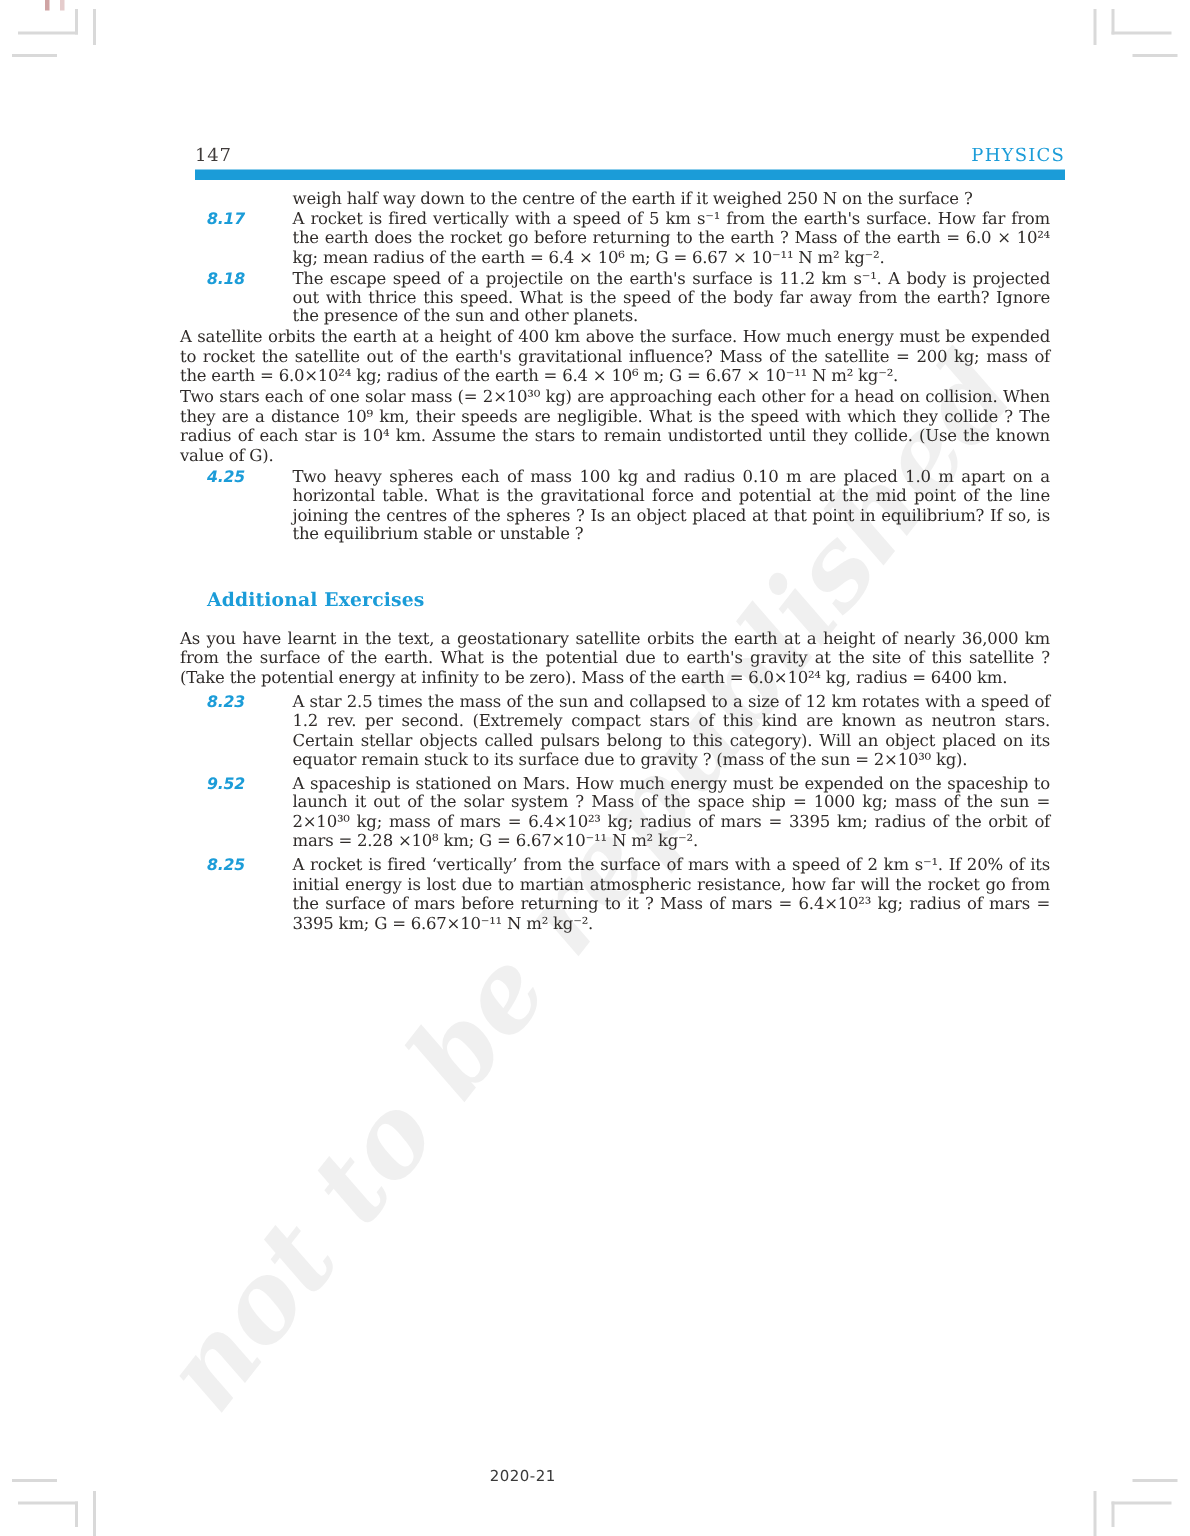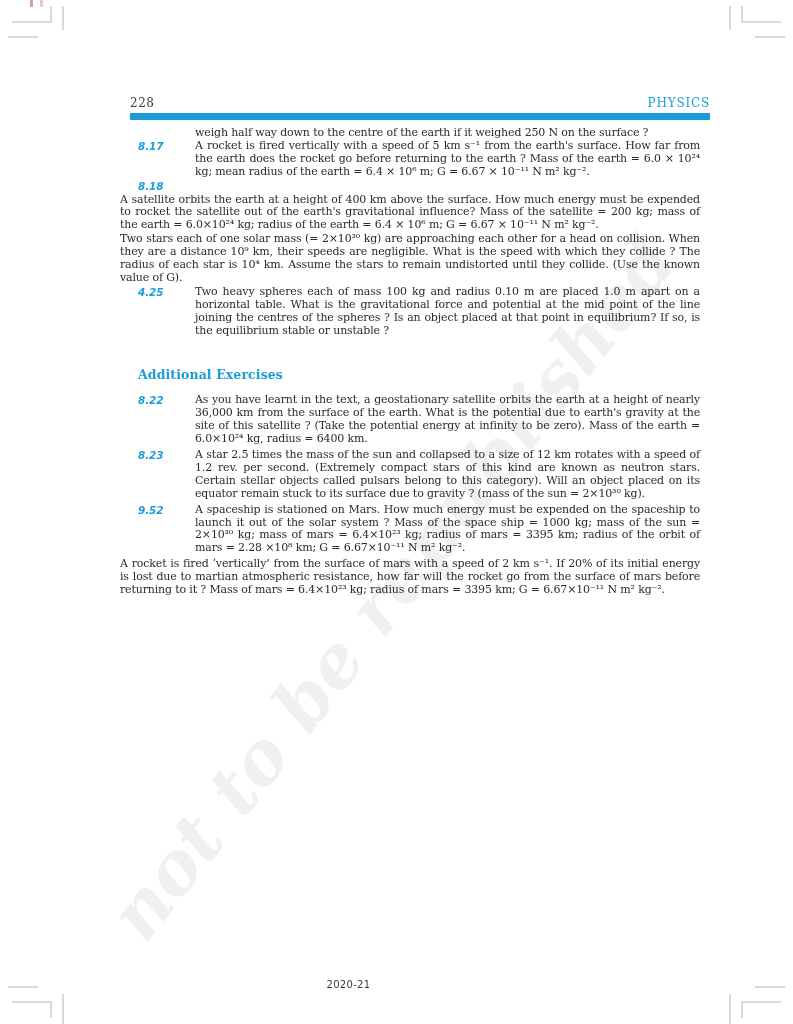--- a/index.html
+++ b/index.html
@@ -97,65 +97,66 @@
   <div class="cm" style="left:741px;top:1001px;width:2px;height:17px;"></div>
   <div class="cm" style="left:729px;top:994px;width:2px;height:30px;"></div>
   <div class="cm" style="left:755px;top:986px;width:30px;height:2px;"></div>
 
   <div class="cm-red" style="left:30px;top:0;width:3px;height:7px;"></div>
   <div class="cm-red" style="left:40px;top:0;width:3px;height:7px;opacity:0.55;"></div>
 
   <div class="watermark">not to be republished</div>
 
   <div class="header-row">
-    <span class="page-num">228</span>
+    <span class="page-num">147</span>
     <span class="running-head">PHYSICS</span>
   </div>
   <div class="header-rule"></div>
 
   <div class="main">
 
     <p class="cont-line">weigh half way down to the centre of the earth if it weighed 250 N on the surface ?</p>
 
     <div class="ex-list">
       <div class="ex-item">
         <span class="ex-num">8.17</span>
         <p class="ex-text">A rocket is fired vertically with a speed of 5 km s⁻¹ from the earth's surface. How far from the earth does the rocket go before returning to the earth ? Mass of the earth = 6.0 × 10²⁴ kg; mean radius of the earth = 6.4 × 10⁶ m; G = 6.67 × 10⁻¹¹ N m² kg⁻².</p>
       </div>
       <div class="ex-item">
         <span class="ex-num">8.18</span>
+        <p class="ex-text">The escape speed of a projectile on the earth's surface is 11.2 km s⁻¹. A body is projected out with thrice this speed. What is the speed of the body far away from the earth? Ignore the presence of the sun and other planets.</p>
       </div>
       <div class="ex-item">
         <p class="ex-text">A satellite orbits the earth at a height of 400 km above the surface. How much energy must be expended to rocket the satellite out of the earth's gravitational influence? Mass of the satellite = 200 kg; mass of the earth = 6.0×10²⁴ kg; radius of the earth = 6.4 × 10⁶ m; G = 6.67 × 10⁻¹¹ N m² kg⁻².</p>
       </div>
       <div class="ex-item">
         <p class="ex-text">Two stars each of one solar mass (= 2×10³⁰ kg) are approaching each other for a head on collision. When they are a distance 10⁹ km, their speeds are negligible. What is the speed with which they collide ? The radius of each star is 10⁴ km. Assume the stars to remain undistorted until they collide. (Use the known value of G).</p>
       </div>
       <div class="ex-item">
         <span class="ex-num">4.25</span>
         <p class="ex-text">Two heavy spheres each of mass 100 kg and radius 0.10 m are placed 1.0 m apart on a horizontal table. What is the gravitational force and potential at the mid point of the line joining the centres of the spheres ? Is an object placed at that point in equilibrium? If so, is the equilibrium stable or unstable ?</p>
       </div>
     </div>
 
     <h2 class="section-heading">Additional Exercises</h2>
 
     <div class="ex-list add-ex">
       <div class="ex-item">
-        <span class="ex-num">8.22</span>
         <p class="ex-text">As you have learnt in the text, a geostationary satellite orbits the earth at a height of nearly 36,000 km from the surface of the earth. What is the potential due to earth's gravity at the site of this satellite ? (Take the potential energy at infinity to be zero). Mass of the earth = 6.0×10²⁴ kg, radius = 6400 km.</p>
       </div>
       <div class="ex-item">
         <span class="ex-num">8.23</span>
         <p class="ex-text">A star 2.5 times the mass of the sun and collapsed to a size of 12 km rotates with a speed of 1.2 rev. per second. (Extremely compact stars of this kind are known as neutron stars. Certain stellar objects called pulsars belong to this category). Will an object placed on its equator remain stuck to its surface due to gravity ? (mass of the sun = 2×10³⁰ kg).</p>
       </div>
       <div class="ex-item">
         <span class="ex-num">9.52</span>
         <p class="ex-text">A spaceship is stationed on Mars. How much energy must be expended on the spaceship to launch it out of the solar system ? Mass of the space ship = 1000 kg; mass of the sun = 2×10³⁰ kg; mass of mars = 6.4×10²³ kg; radius of mars = 3395 km; radius of the orbit of mars = 2.28 ×10⁸ km; G = 6.67×10⁻¹¹ N m² kg⁻².</p>
       </div>
       <div class="ex-item">
+        <span class="ex-num">8.25</span>
         <p class="ex-text">A rocket is fired ‘vertically’ from the surface of mars with a speed of 2 km s⁻¹. If 20% of its initial energy is lost due to martian atmospheric resistance, how far will the rocket go from the surface of mars before returning to it ? Mass of mars = 6.4×10²³ kg; radius of mars = 3395 km; G = 6.67×10⁻¹¹ N m² kg⁻².</p>
       </div>
     </div>
 
   </div>
 
   <div class="footer">2020-21</div>
 
 </div>
 

